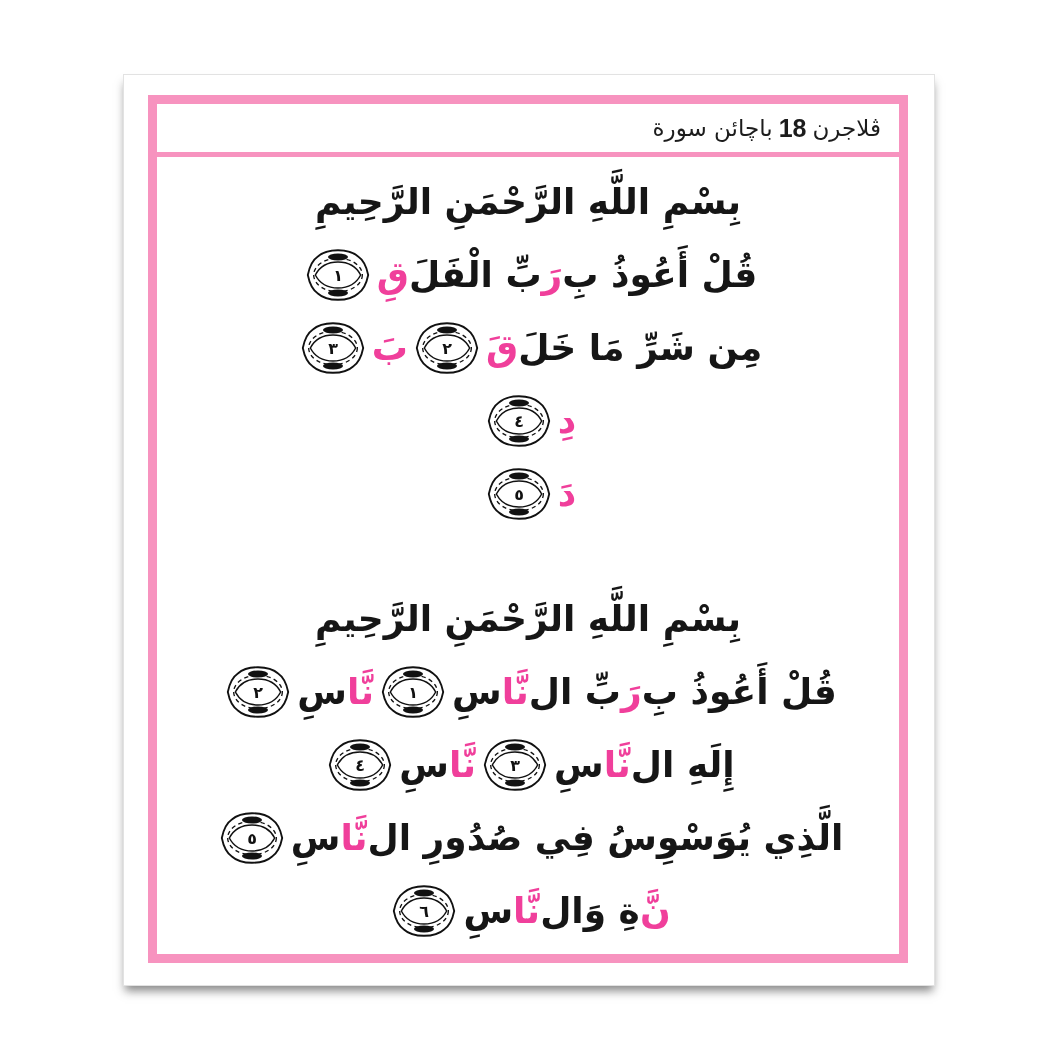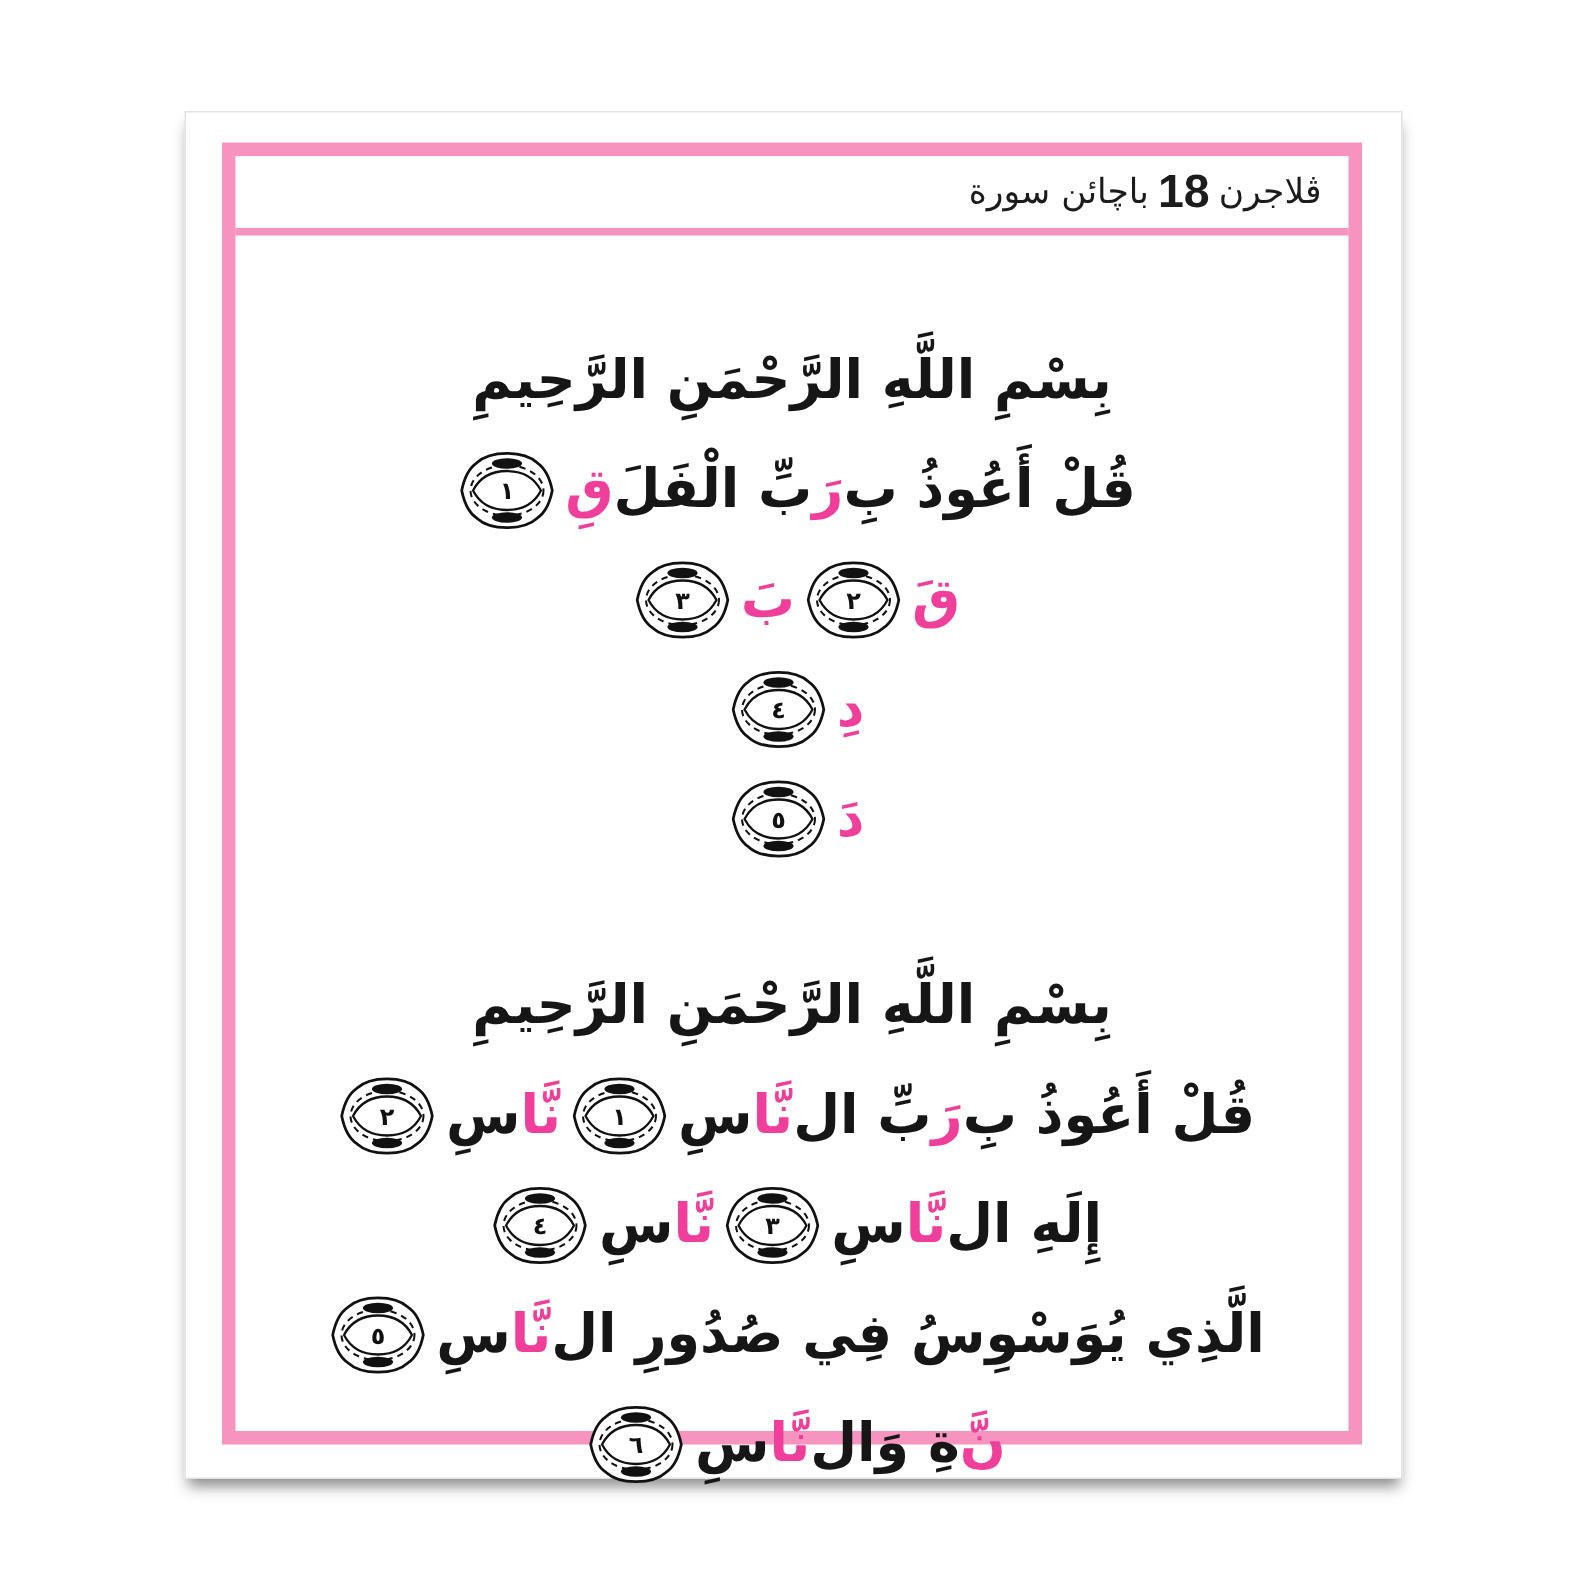--- a/index.html
+++ b/index.html
@@ -45,27 +45,26 @@
     align-items: center;
     padding: 0 18px;
     font-size: 23px;
     color: #1c1c1c;
     white-space: nowrap;
   }
   .header-band .jawi { letter-spacing: 0; text-align: center; }
   .header-band .num {
     font-weight: bold;
     font-family: "Liberation Sans", sans-serif;
-    font-size: 31px;
+    font-size: 25px;
     padding: 0 6px;
   }
   .content {
     direction: rtl;
-    padding-top: 18px;
-    margin-top: 42px;
+    padding-top: 8px;
   }
   .line {
     height: 73px;
     display: flex;
     align-items: center;
     justify-content: center;
     font-size: 36px;
     font-weight: bold;
     color: var(--ink, #161616);
     white-space: nowrap;
@@ -110,20 +109,21 @@
             <svg class="marker" width="64" height="52" viewBox="0 0 76 62" xmlns="http://www.w3.org/2000/svg">
               <path d="M2,31 C4,21 8,13 14,9 C20,3.5 28,1.5 38,1.5 C48,1.5 56,3.5 62,9 C68,13 72,21 74,31 C72,41 68,49 62,53 C56,58.5 48,60.5 38,60.5 C28,60.5 20,58.5 14,53 C8,49 4,41 2,31 Z" fill="#ffffff" stroke="#111111" stroke-width="2.2"></path>
               <ellipse cx="38" cy="31" rx="29" ry="20" fill="none" stroke="#111111" stroke-width="1.6" stroke-dasharray="5 4"></ellipse>
               <path d="M11,31 Q19,15.5 38,15.5 Q57,15.5 65,31 Q57,46.5 38,46.5 Q19,46.5 11,31 Z" fill="#ffffff" stroke="#111111" stroke-width="1.8"></path>
               <ellipse cx="38" cy="9.5" rx="12" ry="4.2" fill="#111111"></ellipse>
               <ellipse cx="38" cy="52.5" rx="12" ry="4.2" fill="#111111"></ellipse>
               <text class="mnum" x="38" y="38" text-anchor="middle" fill="#111111">١</text>
             </svg>
           </div>
           <div class="line">
+            <span class="seg">مِن شَرِّ مَا خَلَ</span>
             <span class="seg hl">قَ</span>
             <svg class="marker" width="64" height="52" viewBox="0 0 76 62" xmlns="http://www.w3.org/2000/svg">
               <path d="M2,31 C4,21 8,13 14,9 C20,3.5 28,1.5 38,1.5 C48,1.5 56,3.5 62,9 C68,13 72,21 74,31 C72,41 68,49 62,53 C56,58.5 48,60.5 38,60.5 C28,60.5 20,58.5 14,53 C8,49 4,41 2,31 Z" fill="#ffffff" stroke="#111111" stroke-width="2.2"></path>
               <ellipse cx="38" cy="31" rx="29" ry="20" fill="none" stroke="#111111" stroke-width="1.6" stroke-dasharray="5 4"></ellipse>
               <path d="M11,31 Q19,15.5 38,15.5 Q57,15.5 65,31 Q57,46.5 38,46.5 Q19,46.5 11,31 Z" fill="#ffffff" stroke="#111111" stroke-width="1.8"></path>
               <ellipse cx="38" cy="9.5" rx="12" ry="4.2" fill="#111111"></ellipse>
               <ellipse cx="38" cy="52.5" rx="12" ry="4.2" fill="#111111"></ellipse>
               <text class="mnum" x="38" y="38" text-anchor="middle" fill="#111111">٢</text>
             </svg>
             <span class="seg hl">بَ</span>

